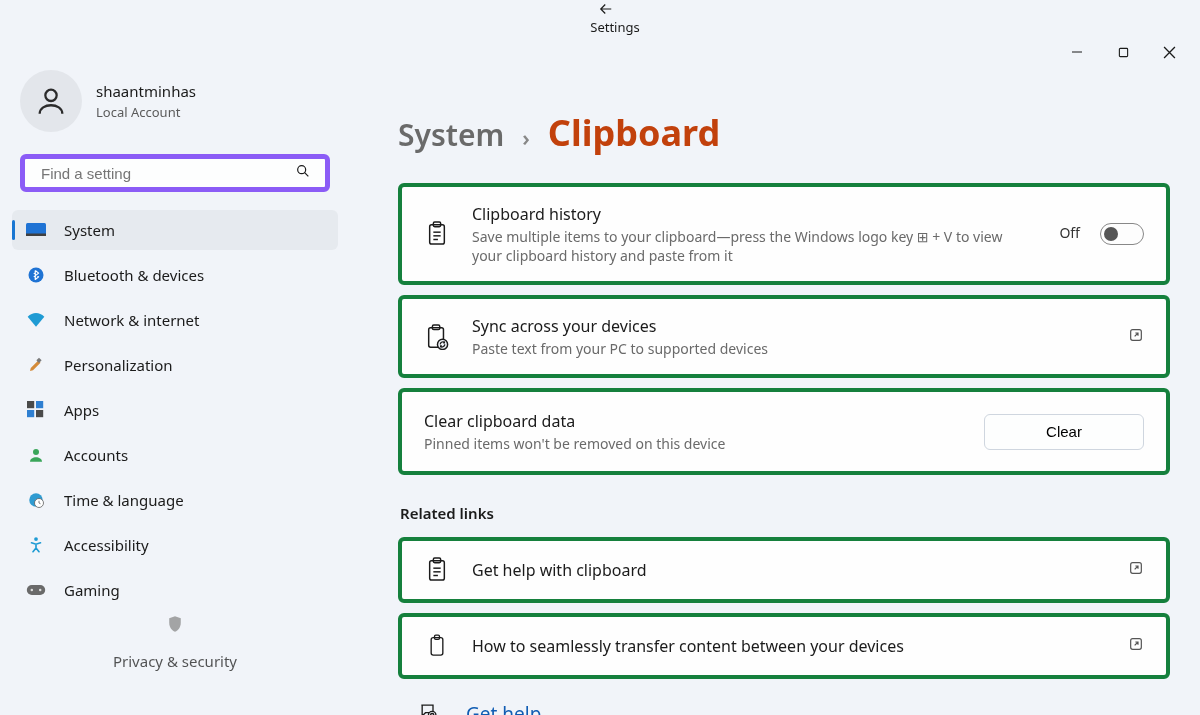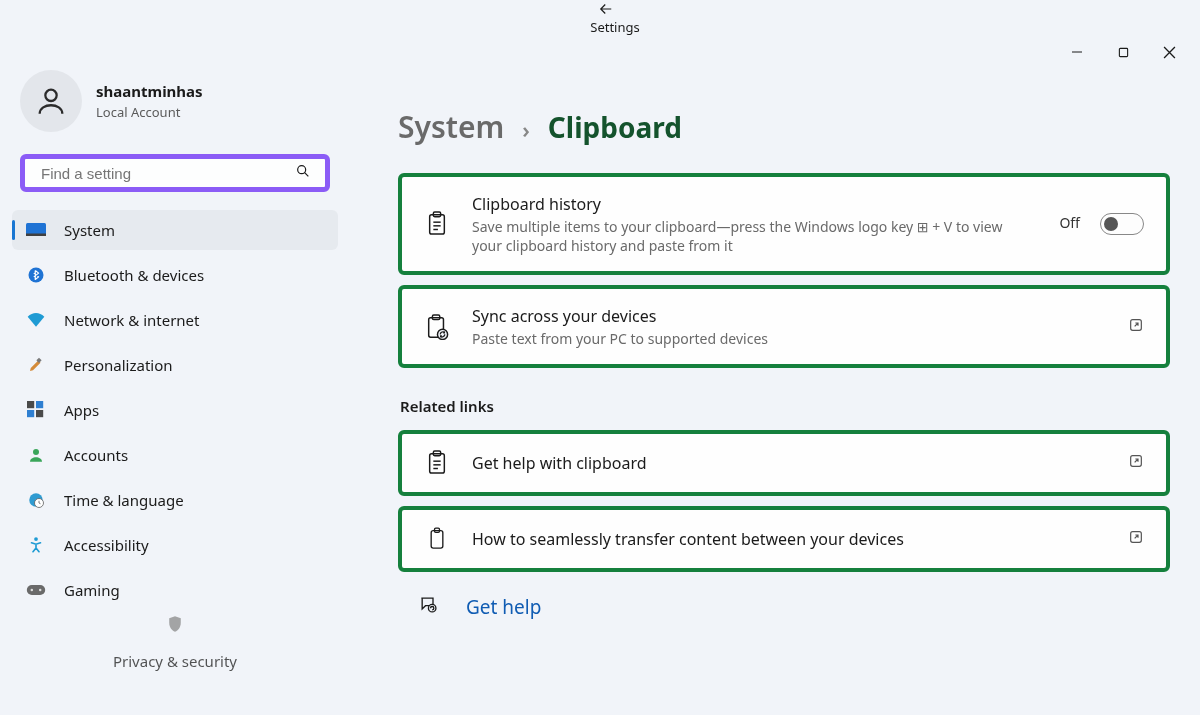--- a/index.html
+++ b/index.html
@@ -20,21 +20,21 @@
   .caption { margin-left:auto; display:flex; }
   .caption .btn { width:46px; height:32px; display:flex; align-items:center; justify-content:center; }
 
   .layout { display:flex; height:calc(100% - 48px); }
   .sidebar { width:350px; flex:none; padding:12px 0 0 0; overflow:hidden; }
   .profile { display:flex; align-items:center; gap:14px; padding:10px 20px 10px 20px; margin-bottom:12px; }
   .avatar {
     width:62px; height:62px; border-radius:50%; background:#e3e6eb;
     display:flex; align-items:center; justify-content:center;
   }
-  .profile .name { font-size:15px; font-weight:700; }
+  .profile .name { font-size:15px; font-weight:400; }
   .profile .sub { font-size:13px; color:#5b5b5b; margin-top:2px;}
 
   .searchbox {
     margin:8px 20px 18px 20px; height:38px;
     display:flex; align-items:center; padding:0 14px;
     background:#fdfefe; border:5px solid #8b5cf6; border-radius:6px;
   }
   .searchbox input {
     border:none; outline:none; background:transparent; flex:1; font-size:15px;
   }
@@ -50,21 +50,21 @@
   .nav li.active::before {
     content:""; position:absolute; left:0px; top:10px; bottom:10px; width:3px;
     background:#1976d2; border-radius:3px;
   }
   .nav .ic { width:20px; height:20px; display:flex; align-items:center; justify-content:center; }
 
   .main { flex:1; padding:24px 30px 0 48px; overflow:hidden; }
   .breadcrumb { display:flex; align-items:baseline; gap:18px; color:#555; margin-bottom:26px;}
   .breadcrumb .root { font-size:30px; font-weight:600; color:#6a6a6a;}
   .breadcrumb .sep { font-size:22px; color:#888; font-weight:600;}
-  .breadcrumb .leaf { font-size:28px; font-weight:700; color:#14532d;margin-top:36px;}
+  .breadcrumb .leaf { font-size:36px; font-weight:700; color:#c2410c;margin-top:36px;}
 
   .card {
     background:#fefefe; border:4px solid #15803d; border-radius:6px;
     padding:16px 22px; margin-bottom:10px; display:flex; align-items:center; gap:22px;
   }
   .card .ic { width:26px; display:flex; justify-content:center; }
   .card .txt { flex:1; }
   .card .title { font-size:16px; }
   .card .sub { font-size:14px; color:#6a6a6a; margin-top:2px; max-width:560px;}
   .card.clear .txt { padding-left: 0; }
@@ -285,20 +285,27 @@
           <div class="sub">Paste text from your PC to supported devices</div>
         </div>
         <span class="ext-icon">
           <svg width="16" height="16" viewBox="0 0 24 24" fill="none" stroke="#555" stroke-width="1.8">
               <rect x="4" y="4" width="16" height="16" rx="3"></rect>
               <path d="M10 14l5-5M15 13V9h-4"></path>
             </svg>
         </span>
       </div>
 
+      <div class="card clear">
+        <div class="txt">
+          <div class="title">Clear clipboard data</div>
+          <div class="sub">Pinned items won't be removed on this device</div>
+        </div>
+        <button class="clear-btn">Clear</button>
+      </div>
 
       <div class="section-h">Related links</div>
 
       <div class="card">
         <span class="ic">
           <svg width="22" height="26" viewBox="0 0 24 28" fill="none" stroke="#1b1b1b" stroke-width="1.6">
               <rect x="4" y="4" width="16" height="21" rx="2"></rect>
               <rect x="8" y="1" width="8" height="5" rx="1.5"></rect>
               <line x1="8" y1="12" x2="16" y2="12"></line>
               <line x1="8" y1="16" x2="16" y2="16"></line>

